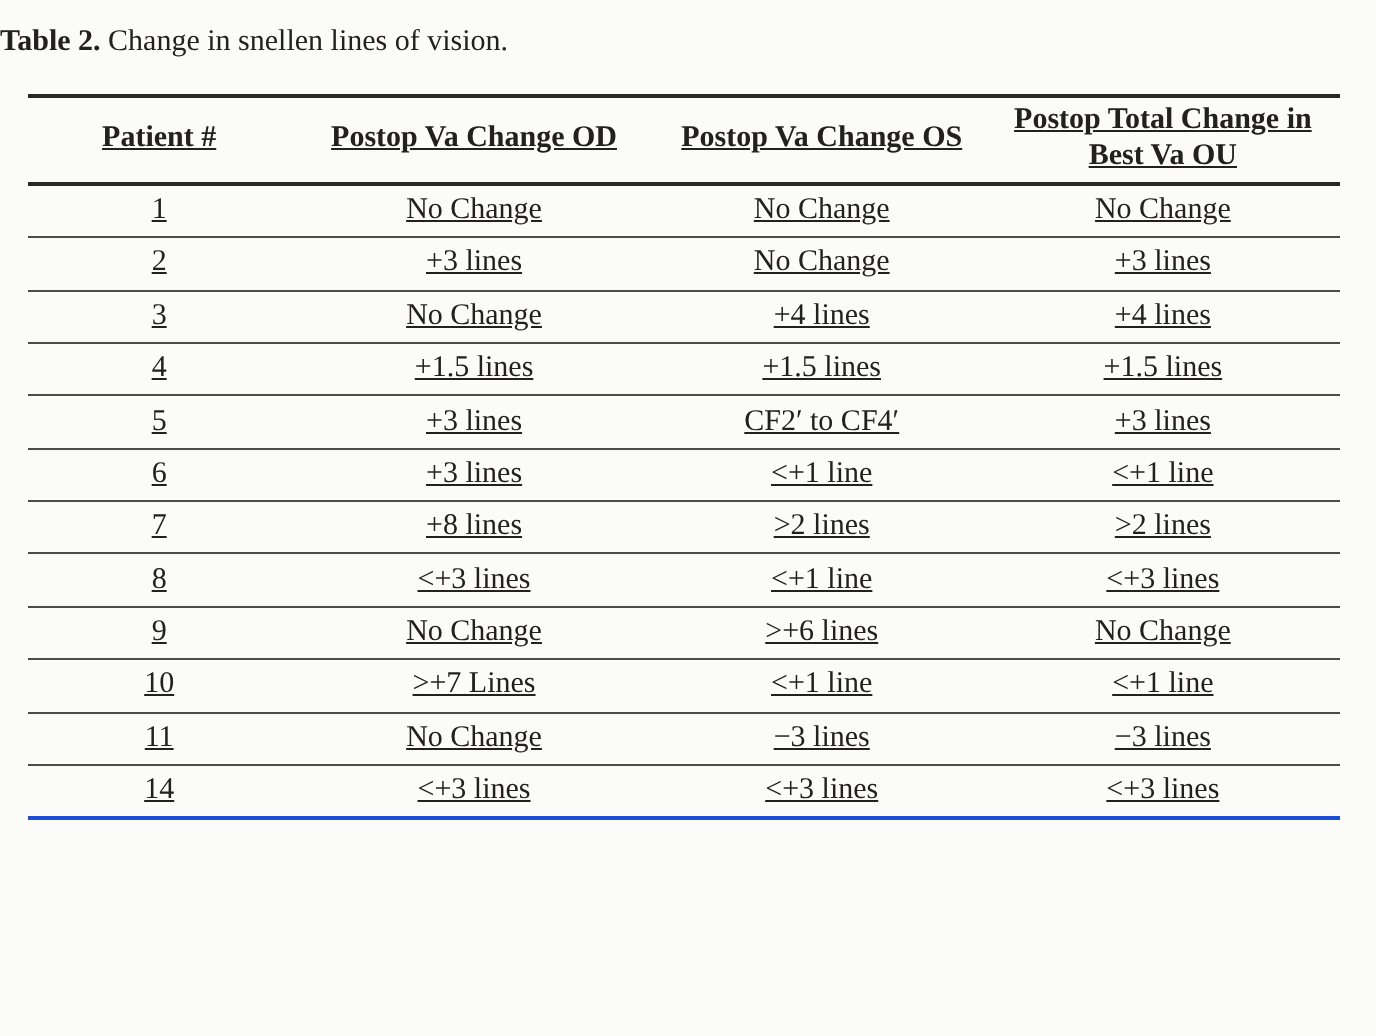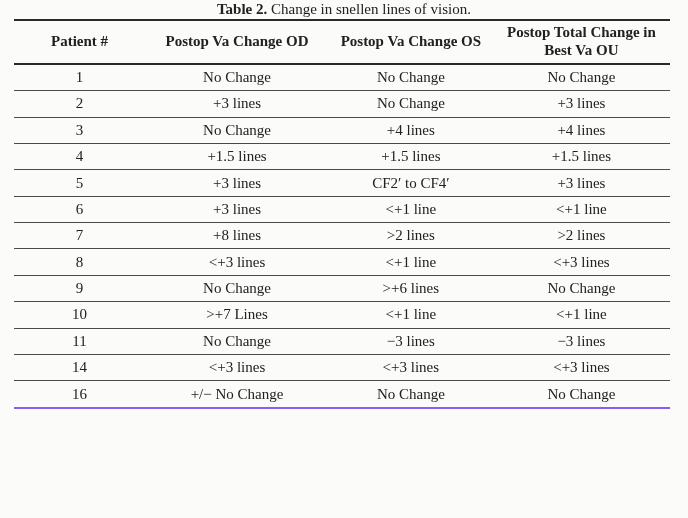--- a/index.html
+++ b/index.html
@@ -11,35 +11,36 @@
     position: relative;
     width: 688px;
     height: 518px;
     background: #fbfbfa;
     font-family: "Liberation Serif", "DejaVu Serif", serif;
     color: #222120;
     overflow: hidden;
     box-sizing: border-box;
   }
   .caption {
-    padding-top: 0;
-    text-align: center;
+    padding-top: 12px;
+    text-align: left;
     font-size: 15px;
     line-height: 1.25;
   }
   .caption-label {
     font-weight: bold;
   }
   table.snellen {
     border-collapse: collapse;
     table-layout: fixed;
     width: 656px;
-    margin: 0 18px 0 14px;
+    margin: 16px 18px 0 14px;
     border-top: 2px solid #2a2928;
-    border-bottom: 2px solid #8b5cf6;
+    border-bottom: 2px solid #1d4ed8;
+    text-decoration: underline;
   }
   col.c1 { width: 20%; }
   col.c2 { width: 28%; }
   col.c3 { width: 25%; }
   col.c4 { width: 27%; }
   thead th {
     height: 42px;
     padding: 0 4px;
     font-size: 15px;
     font-weight: bold;
@@ -150,21 +151,15 @@
           <td>No Change</td>
           <td>−3 lines</td>
           <td>−3 lines</td>
         </tr>
         <tr>
           <td>14</td>
           <td>&lt;+3 lines</td>
           <td>&lt;+3 lines</td>
           <td>&lt;+3 lines</td>
         </tr>
-        <tr>
-          <td>16</td>
-          <td>+/− No Change</td>
-          <td>No Change</td>
-          <td>No Change</td>
-        </tr>
       </tbody>
   </table>
 </div>
 
 </body></html>

